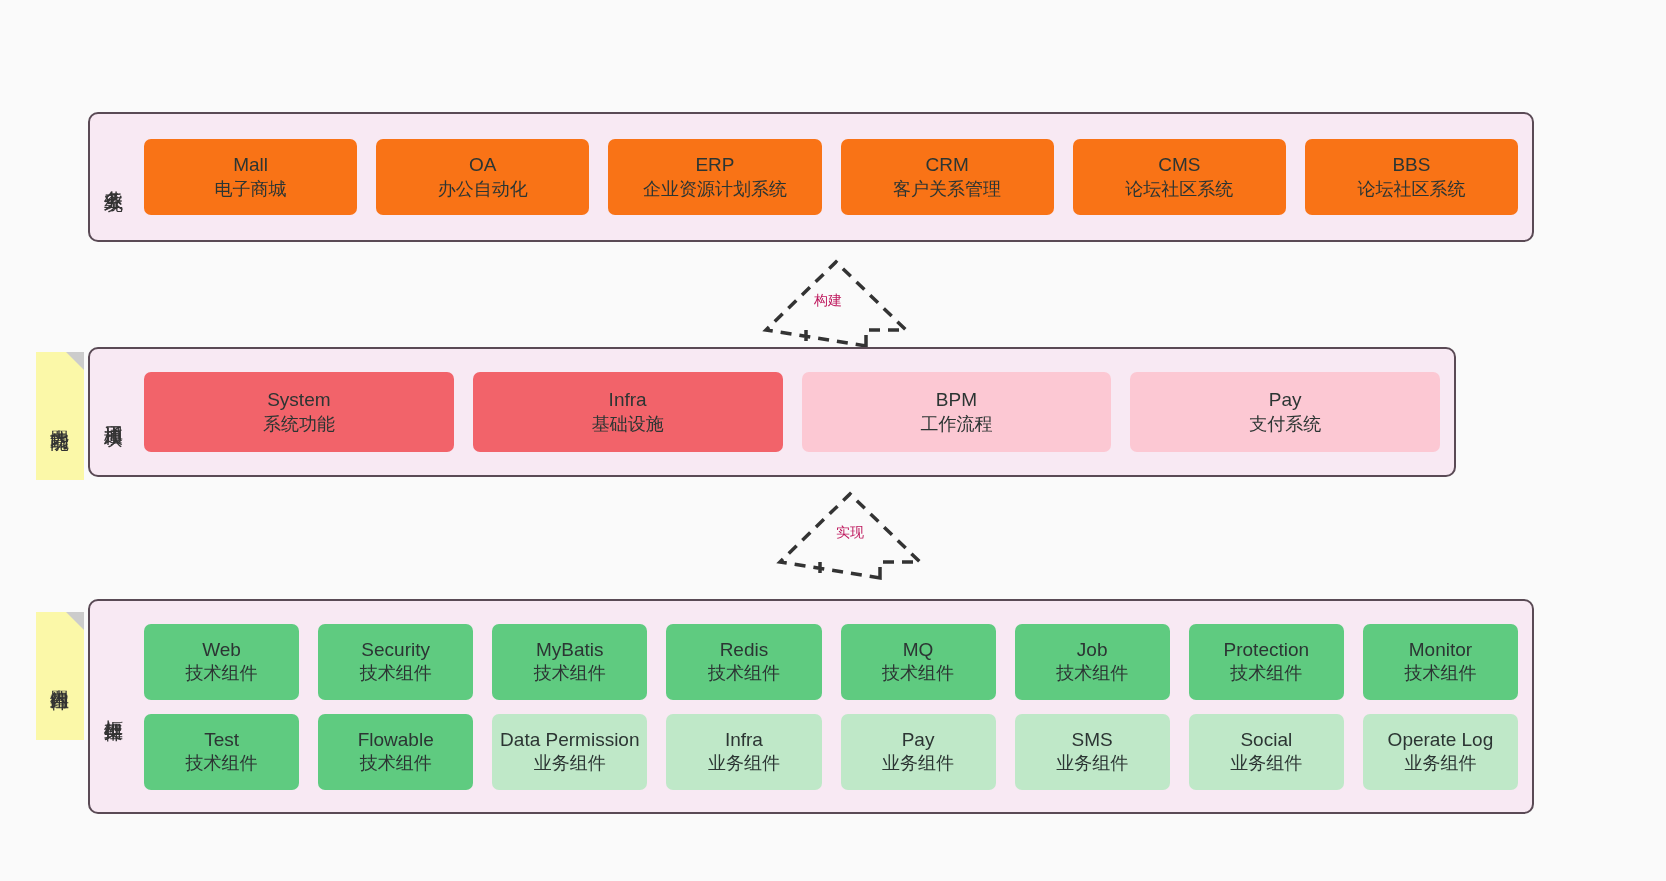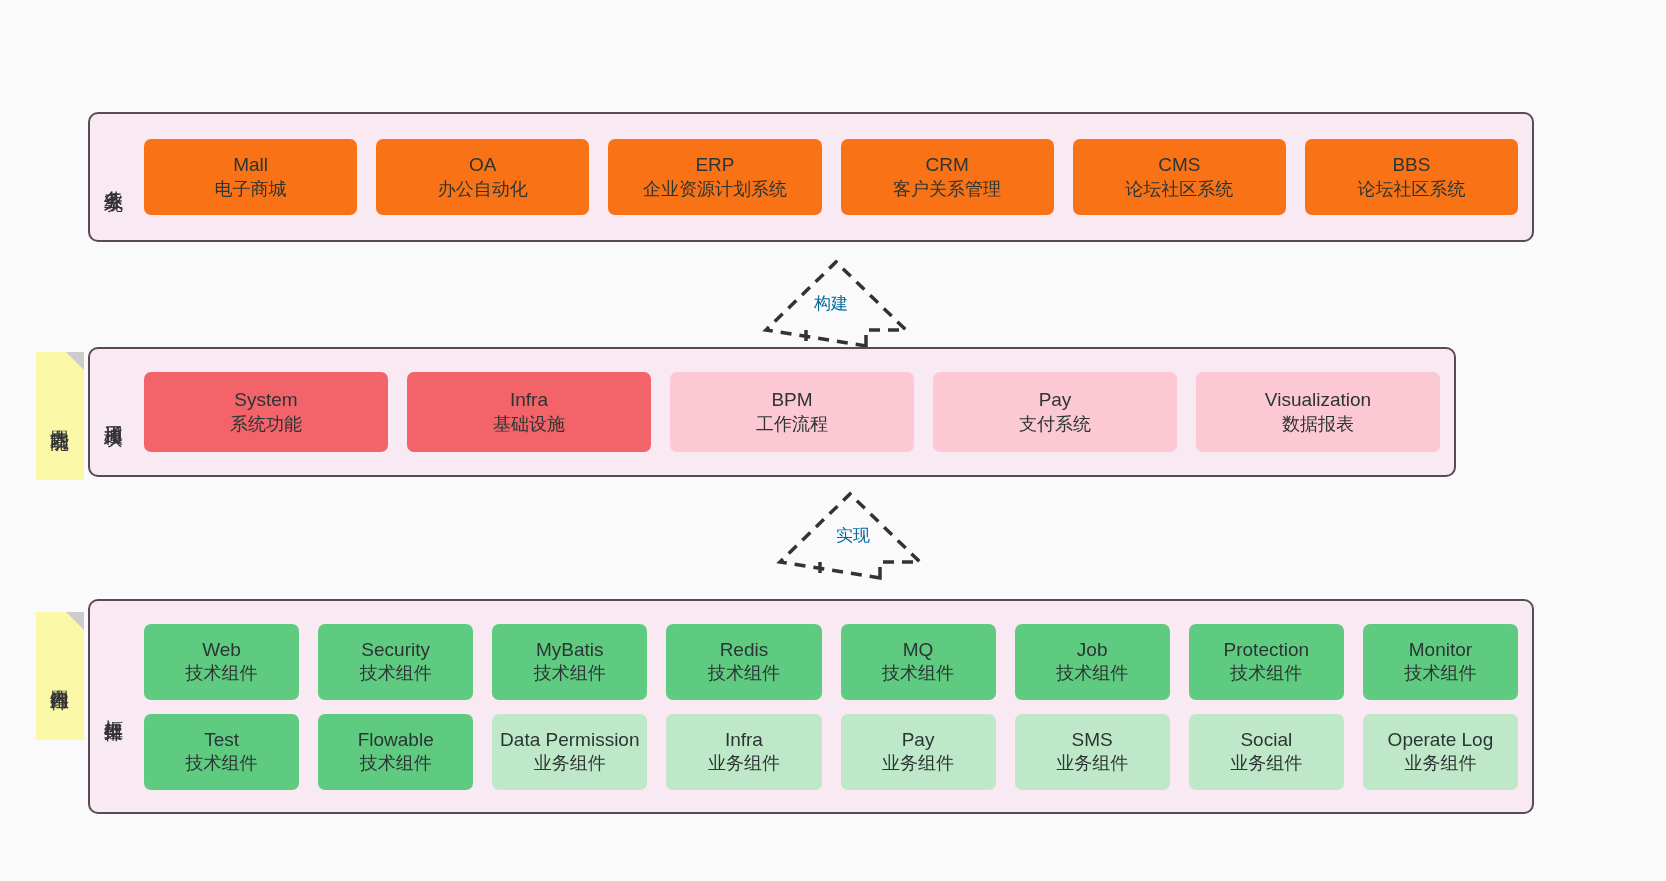--- a/index.html
+++ b/index.html
@@ -119,22 +119,22 @@
     border-top: 18px solid #cccccc;
   }
 
   
   .arrow {
     position: absolute;
     overflow: visible;
   }
   .arrow-label {
     position: absolute;
-    font-size: 17px;
-    color: #0369a1;
+    font-size: 14px;
+    color: #be185d;
     white-space: nowrap;
     user-select: none;
   }
 </style>
 </head>
 <body>
 
 <div class="canvas">
 
   <div class="layer" id="layer-business" style="left:88px; top:112px; width:1446px; height:130px;">
@@ -192,24 +192,20 @@
           <span class="cn">基础设施</span>
         </div>
         <div class="card c-pink">
           <span class="en">BPM</span>
           <span class="cn">工作流程</span>
         </div>
         <div class="card c-pink">
           <span class="en">Pay</span>
           <span class="cn">支付系统</span>
         </div>
-        <div class="card c-pink">
-          <span class="en">Visualization</span>
-          <span class="cn">数据报表</span>
-        </div>
       </div>
     </div>
   </div>
 
   <svg class="arrow" style="left:770px; top:490px; width:160px; height:88px;" viewBox="0 0 160 88">
     <path d="M 50 72 L 50 88 M 110 88 L 110 72 L 150 72 L 80 4 L 10 72 Z" fill="none" stroke="#333333" stroke-width="3.5" stroke-dasharray="11 8" stroke-linejoin="miter"></path>
   </svg>
   <div class="arrow-label" style="left:836px; top:524px;">实现</div>
 
   <div class="note" style="left:36px; top:612px; width:48px; height:128px;">

